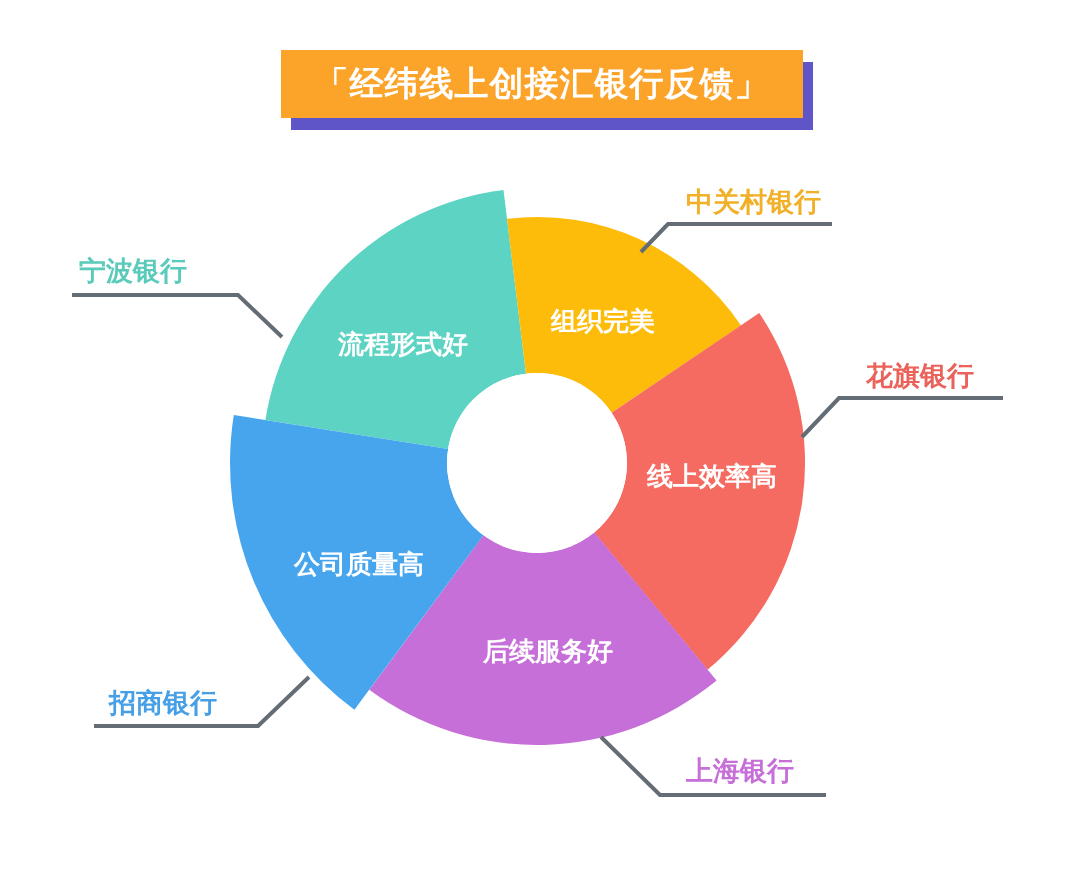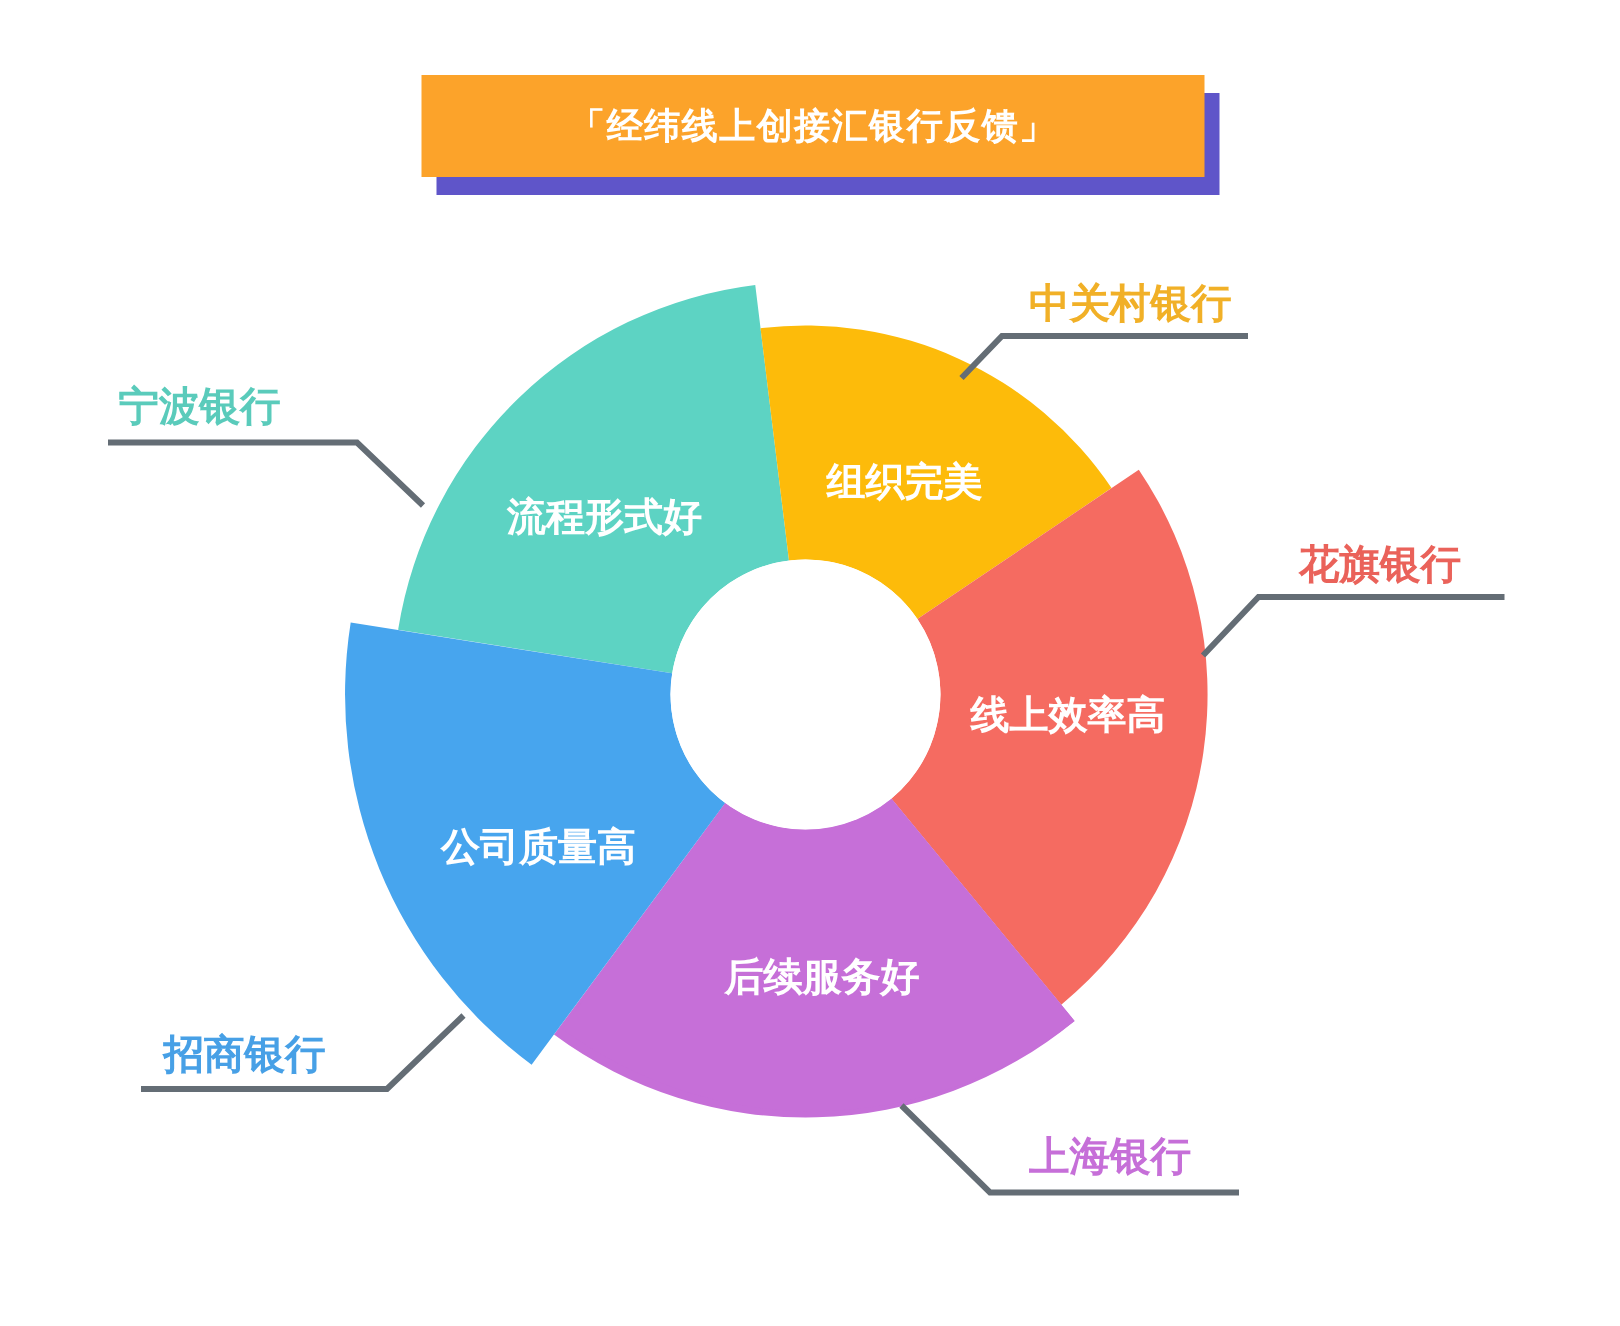--- a/index.html
+++ b/index.html
@@ -2,21 +2,21 @@
 <html><head>
 <meta charset="utf-8">
 <style>
   html, body { margin: 0; padding: 0; background: #ffffff; }
   body { width: 1080px; height: 884px; position: relative; overflow: hidden;
          font-family: "DejaVu Sans", "Liberation Sans", sans-serif; }
   .title-wrap { position: absolute; left: 281px; top: 50px; width: 532px; height: 80px; }
   .title-shadow { position: absolute; left: 10px; top: 12px; width: 522px; height: 68px; background: #5f55c9; }
   .title-box { position: absolute; left: 0; top: 0; width: 522px; height: 68px; background: #fca32a;
                display: flex; align-items: center; justify-content: center; }
-  .title-text { color: #ffffff; font-weight: bold; font-size: 24px; letter-spacing: 1px; white-space: nowrap; }
+  .title-text { color: #ffffff; font-weight: bold; font-size: 34px; letter-spacing: 1px; white-space: nowrap; }
   svg.chart { position: absolute; left: 0; top: 0; }
   .seg-label { fill: #ffffff; font-weight: bold; font-size: 26px; font-family: "DejaVu Sans", "Liberation Sans", sans-serif; }
   .bank-label { font-weight: bold; font-size: 27px; font-family: "DejaVu Sans", "Liberation Sans", sans-serif; }
   .leader { fill: none; stroke: #646d75; stroke-width: 4; }
 </style>
 </head>
 <body>
 
 <div class="title-wrap">
   <div class="title-shadow"></div>

